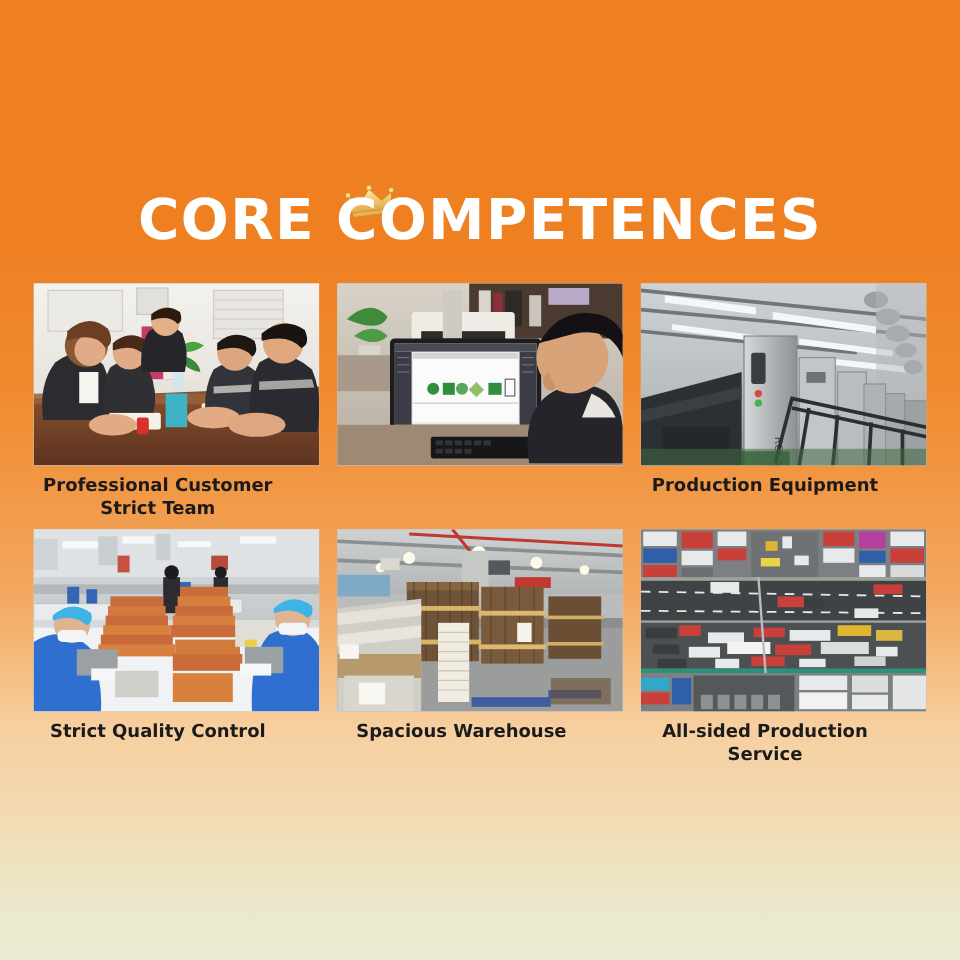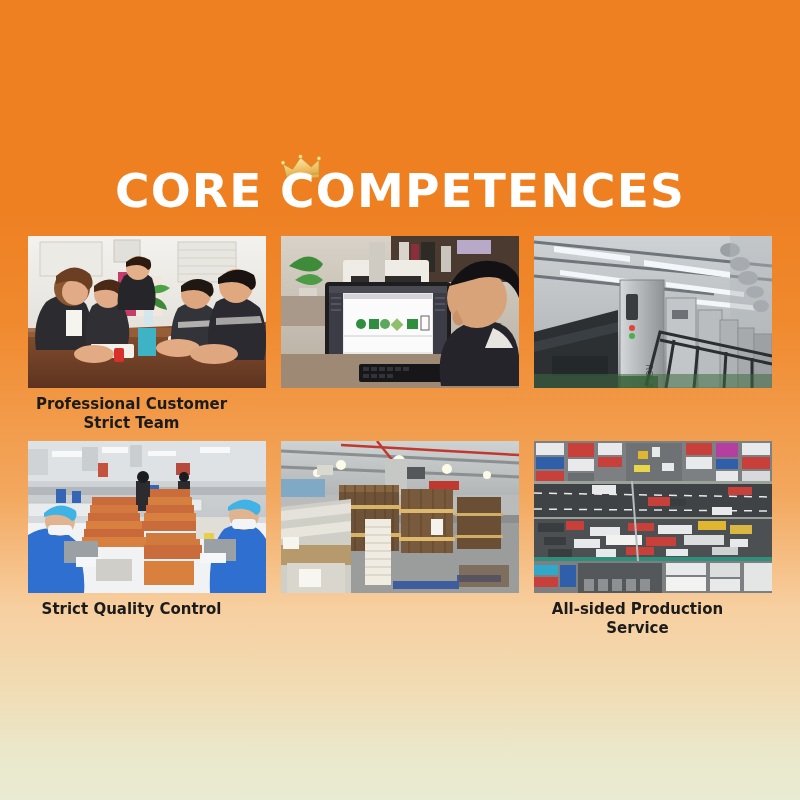--- a/index.html
+++ b/index.html
@@ -50,21 +50,21 @@
     transform: rotate(-7deg);
   }
   .poster-title {
     display: inline-block;
     position: relative;
     font-size: 47px;
     font-weight: bold;
     color: #ffffff;
     letter-spacing: 1.2px;
     line-height: 60px;
-    margin: 11px;
+    margin: 4px;
     padding: 0 0 0 0;
     white-space: nowrap;
     font-family: "DejaVu Sans", sans-serif;
   }
 
   
   .grid {
     position: absolute;
     top: 236px;
     left: 28px;
@@ -344,20 +344,21 @@
             <path d="M132 152 L140 104"></path>
               <path d="M160 152 L164 110"></path>
             <path d="M190 152 L192 116"></path>
               <path d="M218 152 L218 122"></path>
           </g>
           <rect x="0" y="138" width="238" height="14" fill="#3f6a3f" opacity="0.55"></rect>
           <rect x="84" y="140" width="40" height="12" fill="#2f5c30" opacity="0.7"></rect>
         </svg>
       </div>
       <div class="card-caption">
+        <span class="cap-line">Production Equipment</span>
       </div>
     </div>
 
     <div class="card row2">
       <div class="card-photo">
         <svg viewBox="0 0 238 152" xmlns="http://www.w3.org/2000/svg">
           <defs>
             <linearGradient id="p4floor" x1="0" y1="0" x2="0" y2="1">
               <stop offset="0%" stop-color="#cfd3d6"></stop>
                 <stop offset="100%" stop-color="#aeb3b7"></stop>
@@ -523,20 +524,23 @@
             <path d="M0 88 L70 80 L70 90 L0 98 Z" fill="#e8e5dc"></path>
             <rect x="0" y="104" width="70" height="20" fill="#b79a6c"></rect>
             <rect x="6" y="122" width="58" height="30" fill="#d9d6cd"></rect>
             <rect x="18" y="128" width="22" height="18" fill="#f7f6f1"></rect>
             <rect x="2" y="96" width="16" height="12" fill="#f6f5f0"></rect>
           </g>
           <rect x="112" y="140" width="66" height="8" fill="#3e5d9e"></rect>
           <rect x="176" y="134" width="44" height="7" fill="#3e5d9e"></rect>
           <rect x="178" y="124" width="50" height="22" fill="#6b4f35" opacity="0.6"></rect>
         </svg>
+      </div>
+      <div class="card-caption">
+        <span class="cap-line">Spacious Warehouse</span>
       </div>
     </div>
 
     <div class="card row2">
       <div class="card-photo">
         <svg viewBox="0 0 238 152" xmlns="http://www.w3.org/2000/svg">
           <rect width="238" height="152" fill="#8e9193"></rect>
           <rect x="0" y="0" width="238" height="40" fill="#7d8082"></rect>
           <g>
             <rect x="2" y="2" width="28" height="12" fill="#e8e9ea"></rect>

